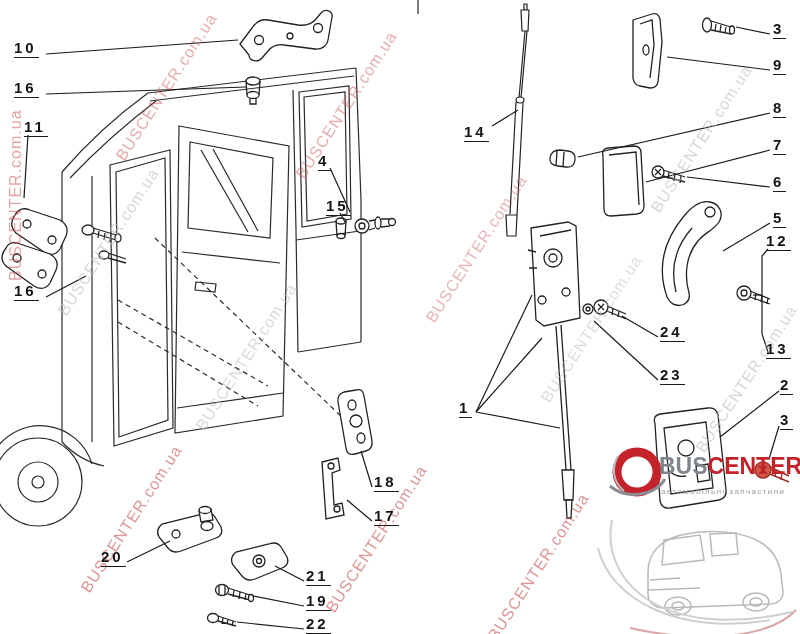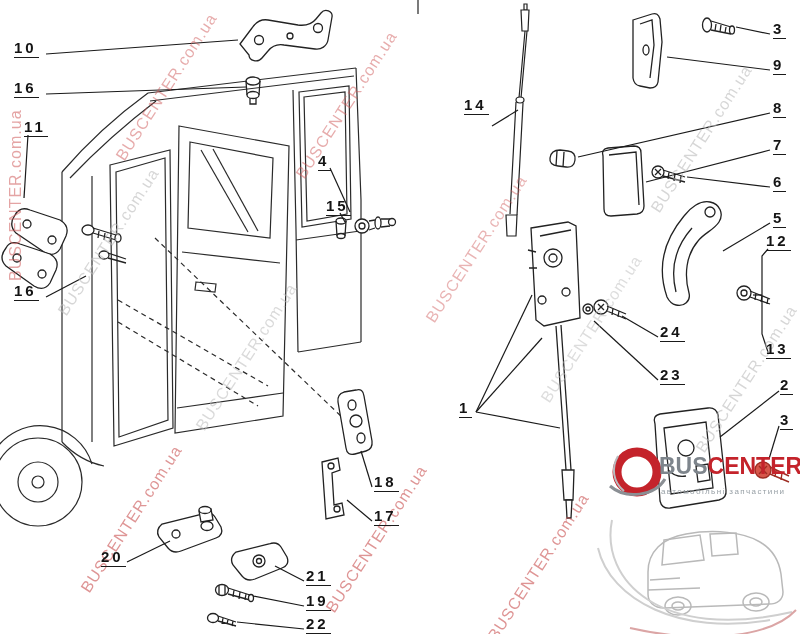--- a/index.html
+++ b/index.html
@@ -299,21 +299,21 @@
       <div class="watermark" style="left: 492px; top: 630px; color: rgb(201, 79, 79); opacity: 0.6; transform: rotate(-57deg);">BUSCENTER.com.ua</div>
     </div>
 
   <div class="label-layer">
       <div class="part-label" style="left: 14px; top: 40px;">10</div>
       <div class="part-label" style="left: 14px; top: 80px;">16</div>
       <div class="part-label" style="left: 24px; top: 119px;">11</div>
       <div class="part-label" style="left: 14px; top: 283px;">16</div>
       <div class="part-label" style="left: 318px; top: 153px;">4</div>
       <div class="part-label" style="left: 326px; top: 198px;">15</div>
-      <div class="part-label" style="left: 464px; top: 97px;">14</div>
+      <div class="part-label" style="left: 464px; top: 124px;">14</div>
       <div class="part-label" style="left: 773px; top: 21px;">3</div>
       <div class="part-label" style="left: 773px; top: 57px;">9</div>
       <div class="part-label" style="left: 773px; top: 100px;">8</div>
       <div class="part-label" style="left: 773px; top: 137px;">7</div>
       <div class="part-label" style="left: 773px; top: 174px;">6</div>
       <div class="part-label" style="left: 773px; top: 210px;">5</div>
       <div class="part-label" style="left: 766px; top: 233px;">12</div>
       <div class="part-label" style="left: 766px; top: 341px; text-align: right;">13</div>
       <div class="part-label" style="left: 660px; top: 324px;">24</div>
       <div class="part-label" style="left: 660px; top: 367px;">23</div>

